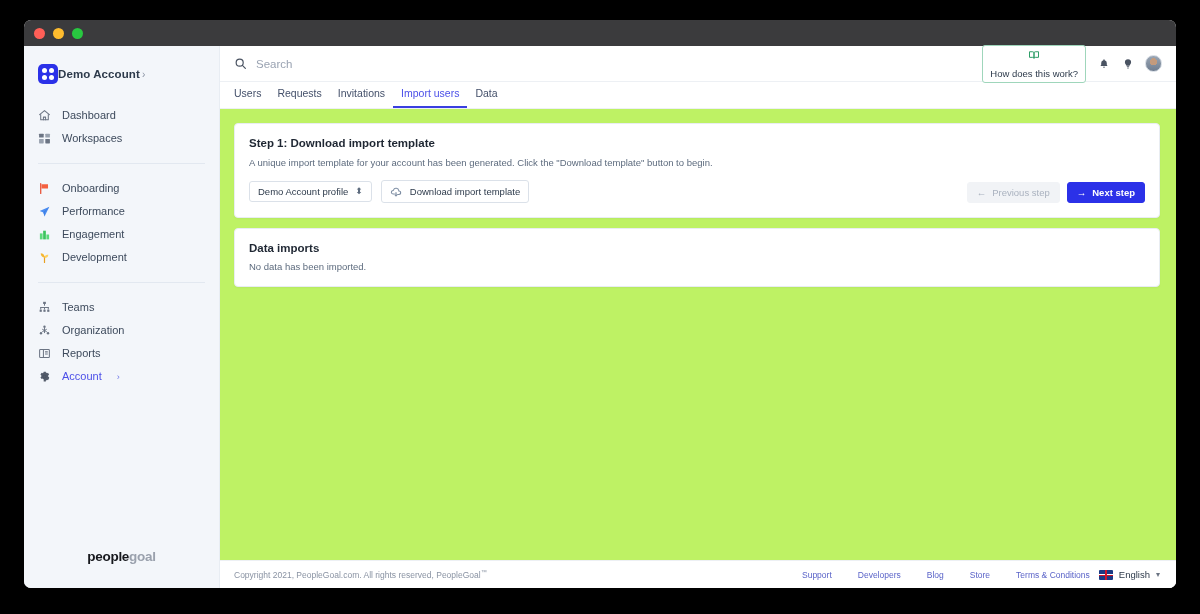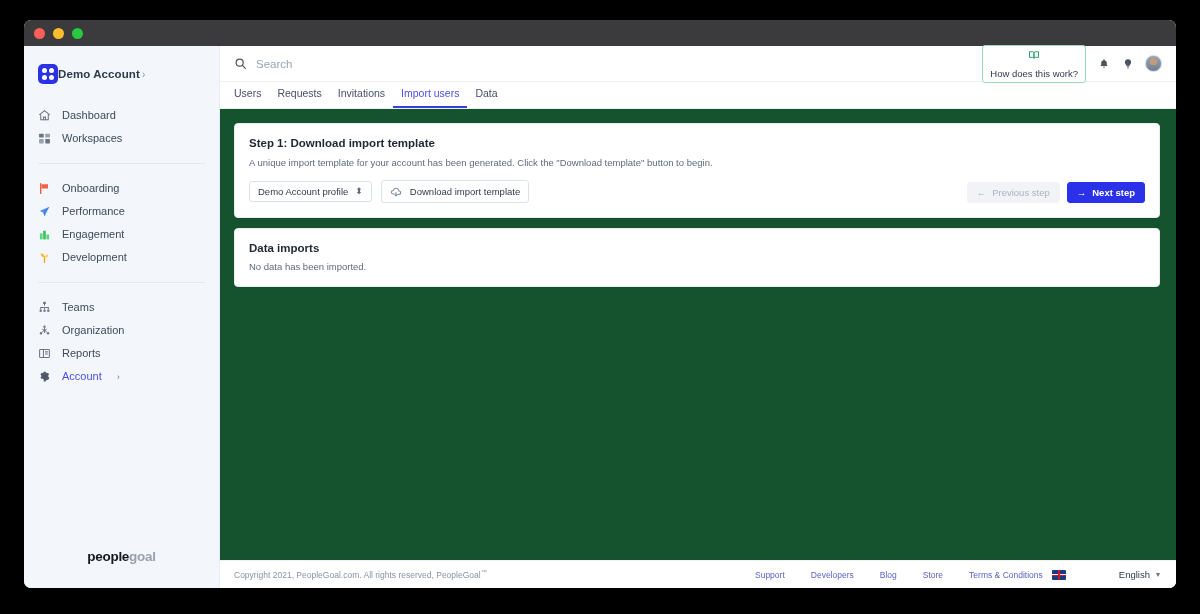--- a/index.html
+++ b/index.html
@@ -91,21 +91,21 @@
   .tabs {
     height: 27px; flex: 0 0 27px; border-bottom: 1px solid #edf0f4;
     display: flex; align-items: flex-end; padding: 0 14px; gap: 0;
   }
   .tab {
     font-size: 10.5px; color: #44506a; padding: 0 8px 7px 8px;
     border-bottom: 2px solid transparent; cursor: default; white-space: nowrap;
   }
   .tab:first-child { padding-left: 0; }
   .tab.active { color: #4b4fe8; border-bottom-color: #3a3fe0; font-weight: 400; }
-  .content { flex: 1; overflow: hidden; padding: 14px 16px 0 14px; background: #14532d; }
+  .content { flex: 1; overflow: hidden; padding: 14px 16px 0 14px; background: #bef264; }
   .card {
     border: 1px solid #e9edf2; border-radius: 4px; background: #fff;
     box-shadow: 0 1px 2px rgba(20,30,60,.04);
     padding: 13px 14px 14px 14px; margin-bottom: 10px; position: relative;
   }
   .card-title { font-size: 11.5px; font-weight: 700; color: #1f2733; margin-bottom: 7px; }
   .card-desc { font-size: 9.5px; color: #5d6b7e; margin-bottom: 11px; line-height: 1.4; }
   .card-row { display: flex; align-items: center; gap: 9px; }
   .btn-plain {
     display: inline-flex; align-items: center; gap: 7px;
@@ -148,21 +148,21 @@
     background:
       linear-gradient(to bottom, transparent 42%, #fff 42% 58%, transparent 58%),
       linear-gradient(to right, transparent 40%, #fff 40% 60%, transparent 60%);
   }
   .flag::after {
     content: ""; position: absolute; inset: 0;
     background:
       linear-gradient(to bottom, transparent 45%, #cf142b 45% 55%, transparent 55%),
       linear-gradient(to right, transparent 43%, #cf142b 43% 57%, transparent 57%);
   }
-  .lang-txt { font-size: 9.5px; color: #2d3a4b; margin-left: 47px; }
+  .lang-txt { font-size: 9.5px; color: #2d3a4b; }
   .lang-chev { font-size: 8px; color: #6b7483; }
 </style>
 </head>
 <body>
 
 <div class="window">
 
   <div class="titlebar">
     <span class="dot red"></span>
     <span class="dot yellow"></span>

